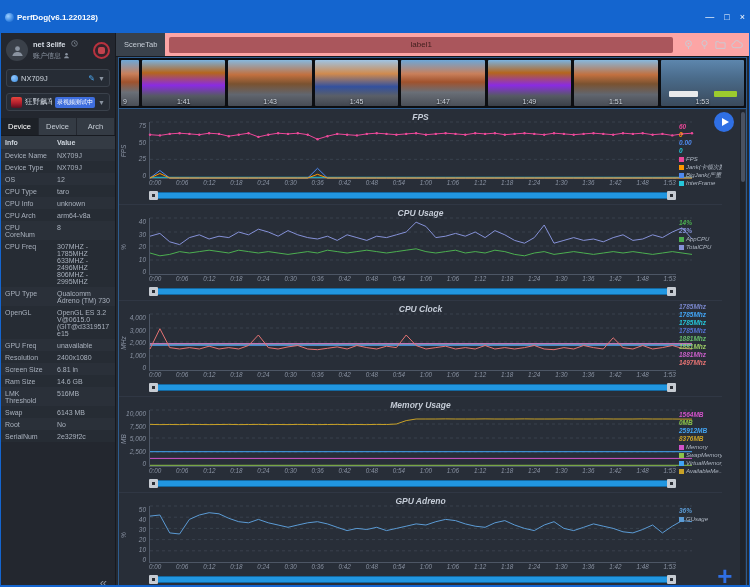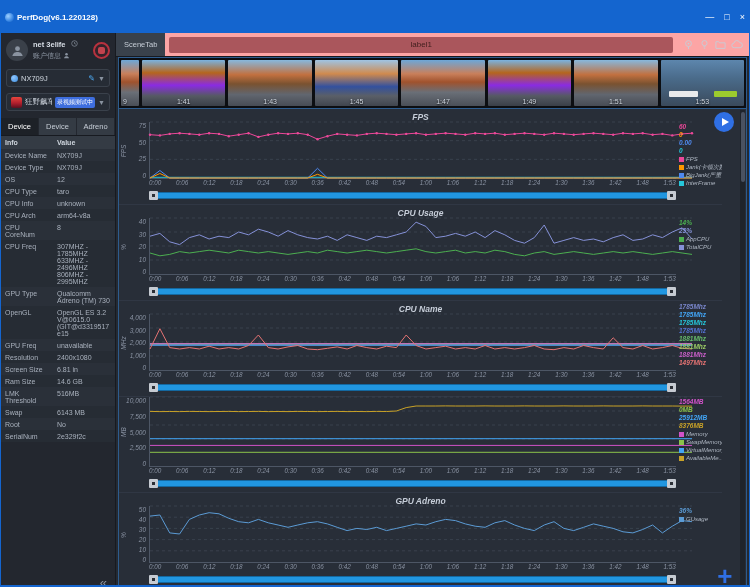--- a/index.html
+++ b/index.html
@@ -164,21 +164,21 @@
       <div class="selector">
         <span class="app-ico"></span>
         <span class="sel-grow">狂野飙车9: 竞速…</span>
         <span class="badge">录视频测试中</span>
         <span class="caret">▼</span>
       </div>
 
       <div class="tabs">
         <div class="tab active">Device</div>
         <div class="tab">Device</div>
-        <div class="tab">Adreno</div>
+        <div class="tab">Arch</div>
       </div>
 
       <table class="info">
         <thead>
             <tr>
           <th>Info</th>
           <th>Value</th>
         </tr>
           </thead>
         <tbody>
@@ -511,21 +511,21 @@
             <div class="handle left">
                 <i></i>
               </div>
             <div class="handle right">
                 <i></i>
               </div>
           </div>
         </div>
 
         <div class="chart-card">
-          <div class="chart-title">CPU Name</div>
+          <div class="chart-title">CPU Clock</div>
           <div class="plot-row">
             <div class="yaxis">
                 <span class="ylab">MHz</span>
                 <div class="yticks">
                   <span>4,000</span>
                   <span>3,000</span>
                   <span>2,000</span>
                   <span>1,000</span>
                   <span>0</span>
                 </div>
@@ -589,20 +589,21 @@
             <div class="handle left">
                 <i></i>
               </div>
             <div class="handle right">
                 <i></i>
               </div>
           </div>
         </div>
 
         <div class="chart-card">
+          <div class="chart-title">Memory Usage</div>
           <div class="plot-row">
             <div class="yaxis">
                 <span class="ylab">MB</span>
                 <div class="yticks">
                   <span>10,000</span>
                   <span>7,500</span>
                   <span>5,000</span>
                   <span>2,500</span>
                   <span>0</span>
                 </div>

